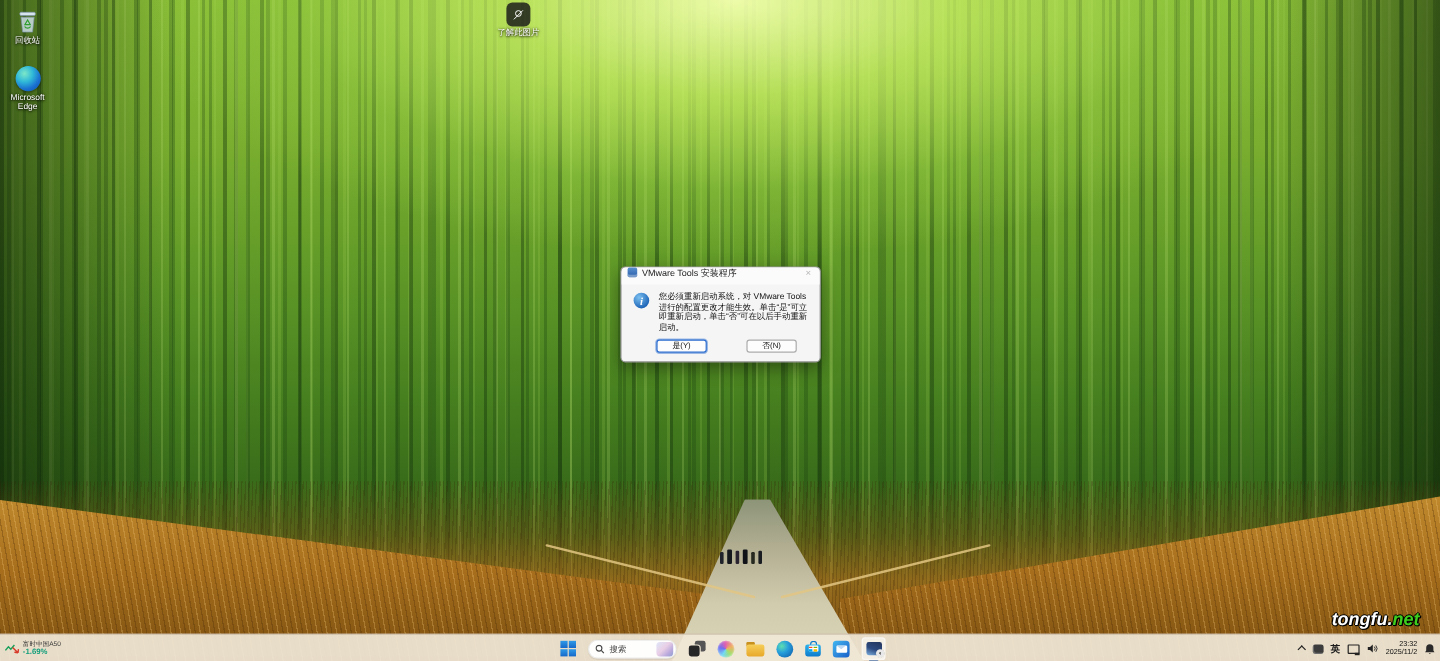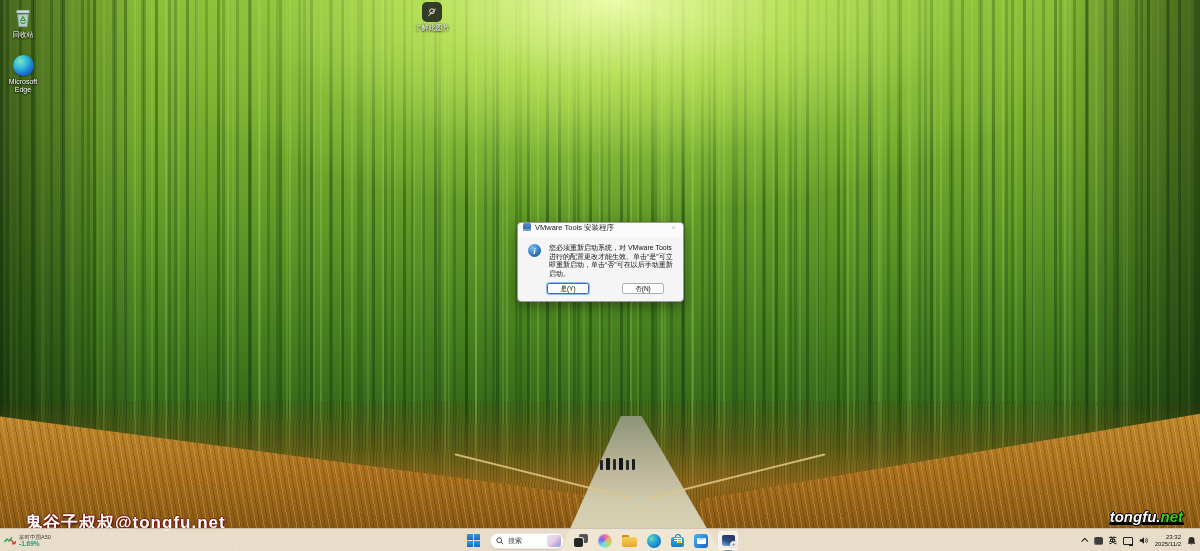--- a/index.html
+++ b/index.html
@@ -48,21 +48,21 @@
     box-shadow:0 1px 2px rgba(0,0,0,0.4); }
   .spotlight { left:406px; top:2px; }
   .spot-box { width:20px; height:20px; border-radius:5px; background:rgba(24,24,24,0.82);
     display:flex; align-items:center; justify-content:center; }
 
   
   .wm-left { position:absolute; left:25px; top:511px; font-size:17px; font-weight:bold; letter-spacing:1px;
     color:#fff; z-index:5;
     text-shadow:-1px 0 #7a1d14, 1px 0 #7a1d14, 0 -1px #7a1d14, 0 1px #7a1d14, 1px 2px 2px rgba(60,10,5,0.8); }
   .wm-right { position:absolute; right:17px; top:508px; font-size:15px; font-weight:900; letter-spacing:0; z-index:5;
-    font-style:italic;text-decoration:underline; }
+    font-style:italic; }
   .wm-right span { text-shadow:-1px 0 #000, 1px 0 #000, 0 -1px #000, 0 1px #000, 1px 1px 0 #000; }
   .wm-white { color:#fff; }
   .wm-green { color:#3ecf1e; }
 
   
   .dialog { position:absolute; left:517px; top:222px; width:167px; height:80px; background:#f5f5f5;
     border:1px solid #9a9a9a; border-radius:4px; box-shadow:0 5px 14px rgba(0,0,0,0.38); z-index:10;
     display:flex; flex-direction:column; }
   .dlg-title { height:14px; display:flex; align-items:flex-start; padding:0 5px; gap:4px; background:#fbfbfb;
     border-radius:4px 4px 0 0; }
@@ -185,21 +185,20 @@
   <div class="dicon spotlight">
     <span class="spot-box">
       <svg width="12" height="12" viewBox="0 0 16 16">
         <circle cx="8" cy="7" r="3.2" fill="none" stroke="#fff" stroke-width="1.1"></circle>
         <path d="M3 13.5 L13 3.5" stroke="#fff" stroke-width="1.1"></path>
       </svg>
     </span>
     <span class="dlabel">了解此图片</span>
   </div>
 
-  <div class="wm-left">鬼谷子叔叔@tongfu.net</div>
   <div class="wm-right"><span class="wm-white">tongfu</span><span class="wm-white">.</span><span class="wm-green">net</span></div>
 
   <div class="dialog">
     <div class="dlg-title">
       <span class="dlg-app-icon"></span>
       <span class="dlg-title-text">VMware Tools 安装程序</span>
       <span class="dlg-close">×</span>
     </div>
     <div class="dlg-body">
       <span class="info-icon">i</span>

